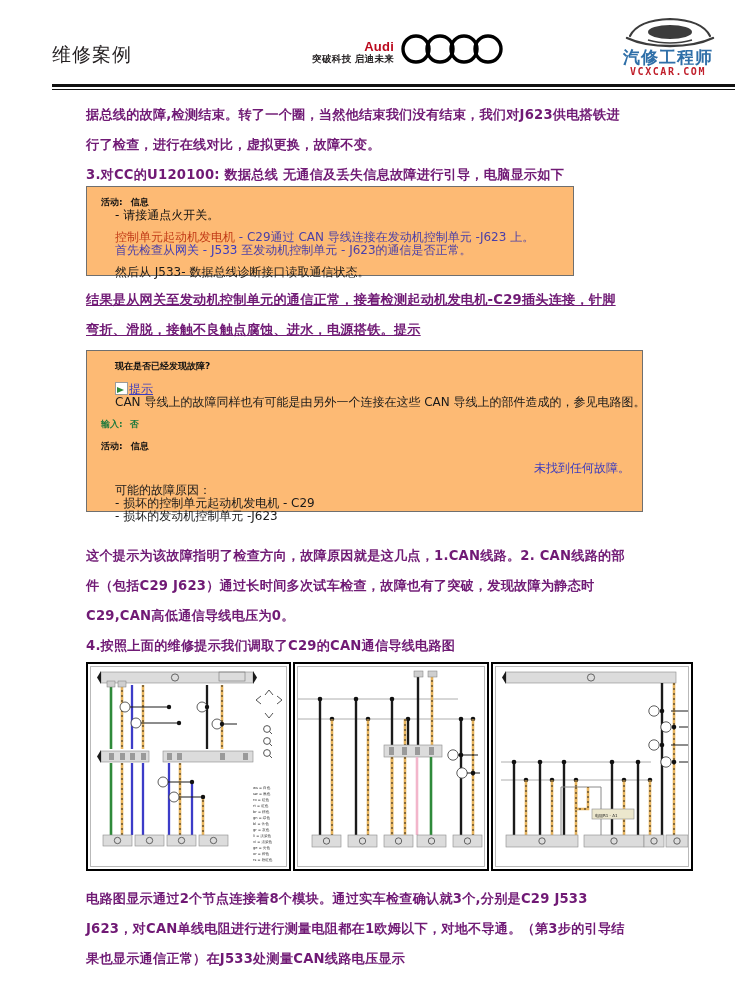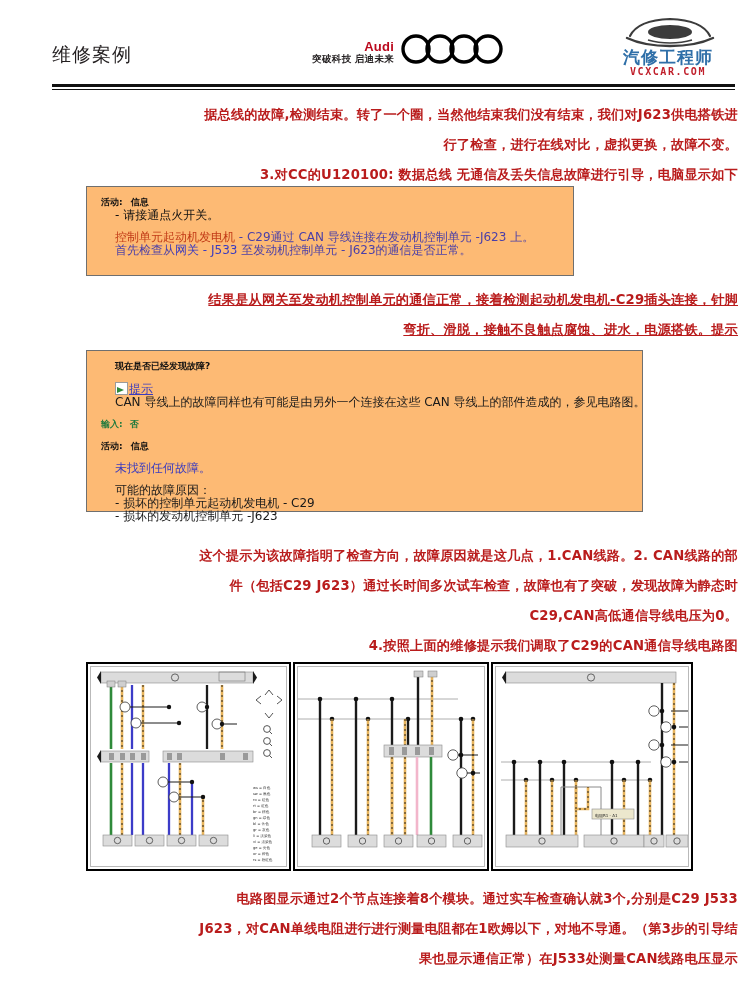--- a/index.html
+++ b/index.html
@@ -88,24 +88,23 @@
     border-bottom: 1.5px solid #111111;
     height: 2px;
   }
 
   
   .body-para {
     position: absolute;
     font-family: "DejaVu Sans", "Liberation Sans", sans-serif;
     font-weight: bold;
     font-size: 13.2px;
-    color: #b91c1c;
+    color: #701a75;
     line-height: 30px;
     letter-spacing: .2px;
-    text-align: right;
   }
   .para-1 { left: 86px; top: 100px; width: 652px; }
   .para-2 { left: 86px; top: 285px; width: 652px; text-decoration: underline; }
   .para-3 { left: 86px; top: 541px; width: 652px; }
   .para-4 { left: 86px; top: 884px; width: 652px; }
 
   
   .dialog {
     position: absolute;
     background: #fdba74;
@@ -118,21 +117,21 @@
   .dialog-2 { left: 86px; top: 350px; width: 557px; height: 162px; }
 
   .dlg-inner { padding: 9px 12px 8px 14px; }
   .dlg-line { font-size: 12px; line-height: 13px; white-space: nowrap; }
   .dlg-bold { font-weight: bold; font-size: 9px; }
   .dlg-indent { padding-left: 14px; }
   .dlg-gap { height: 9px; }
   .c-red    { color: #c23b17; }
   .c-dark   { color: #1a1a1a; }
   .c-green  { color: #1f7a3d; }
-  .c-link   { color: #3b3bbf; }
+  .c-link   { color: #3b3bbf; text-align: right; }
   .c-violet { color: #4a3fa8; }
 
   .hint-icon {
     display: inline-block;
     width: 11px; height: 11px;
     vertical-align: -2px;
     margin-right: 1px;
     background: #ffffff;
     border: 1px solid #9b9b9b;
     position: relative;
@@ -225,20 +224,21 @@
     </div>
     <div class="dlg-line dlg-indent">- 请接通点火开关。</div>
     <div class="dlg-gap"></div>
     <div class="dlg-line dlg-indent">
       <span class="c-red">控制单元起动机发电机</span><span class="c-violet"> - C29通过 CAN 导线连接在发动机控制单元 -J623 上。</span>
     </div>
     <div class="dlg-line dlg-indent">
       <span class="c-violet">首先检查从</span><span class="c-link">网关 - J533</span><span class="c-violet"> 至发动机控制单元 - J623的通信是否正常。</span>
     </div>
     <div class="dlg-gap"></div>
+    <div class="dlg-line dlg-indent c-dark">然后从 J533- 数据总线诊断接口读取通信状态。</div>
   </div>
 </div>
 
 <div class="body-para para-2">
   <div>结果是从网关至发动机控制单元的通信正常，接着检测起动机发电机-C29插头连接，针脚</div>
   <div>弯折、滑脱，接触不良触点腐蚀、进水，电源搭铁。提示</div>
 </div>
 
 <div class="dialog dialog-2">
   <div class="dlg-inner">

